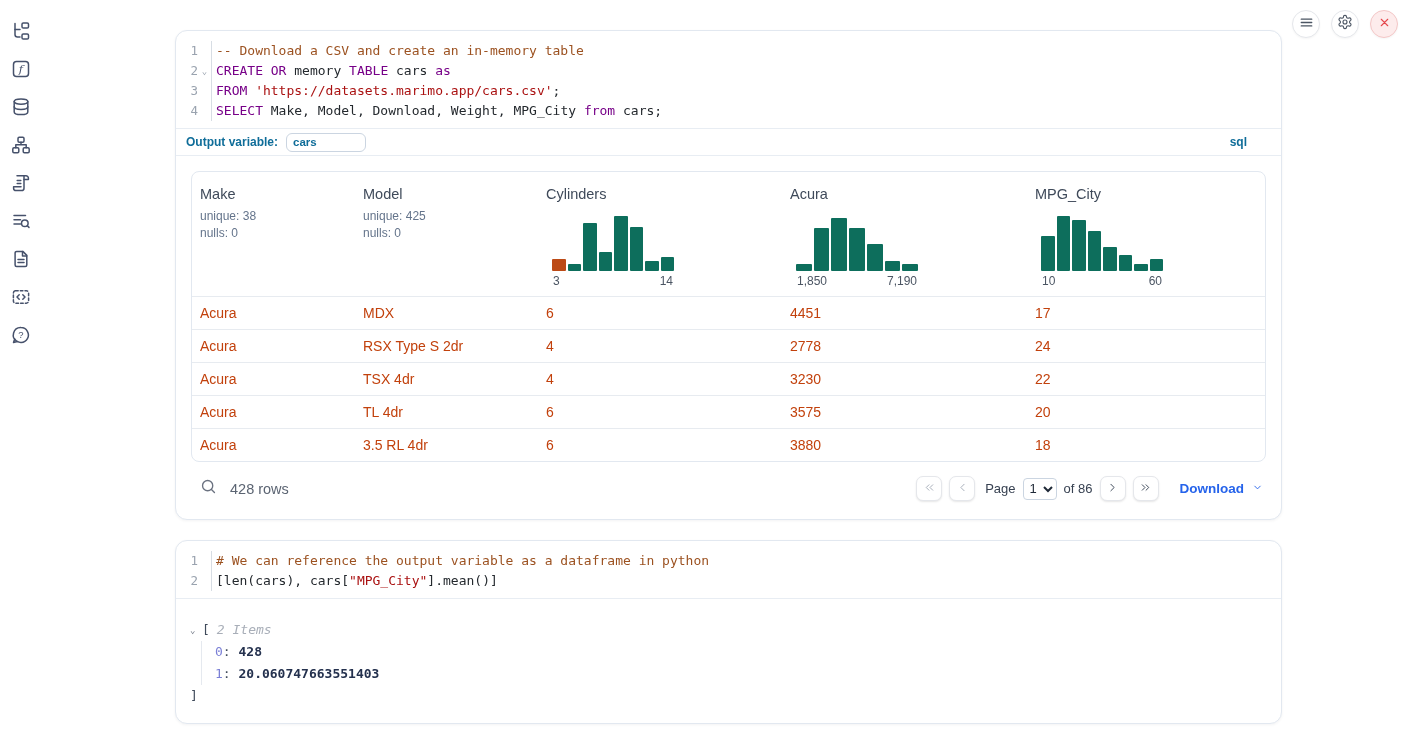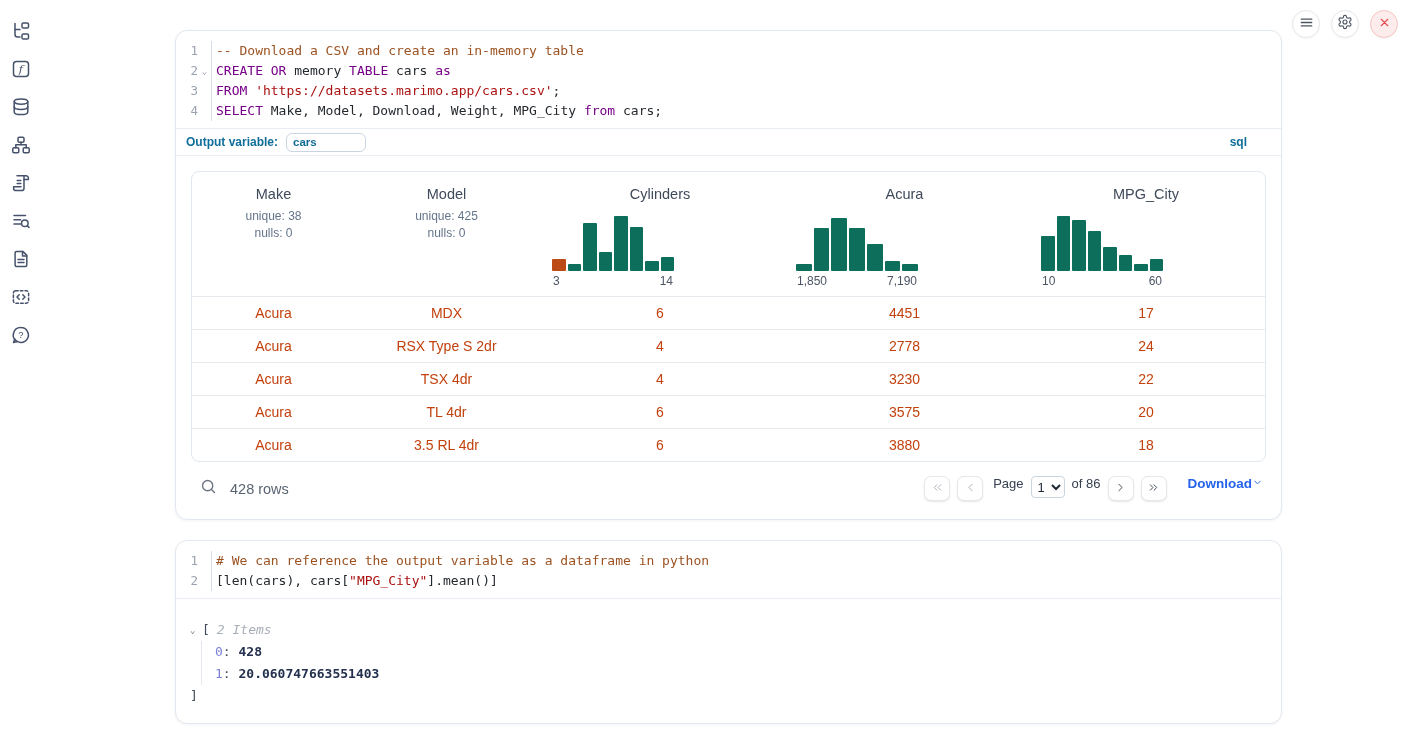--- a/index.html
+++ b/index.html
@@ -37,47 +37,47 @@
   .tok-string{color:var(--string);}
   .tok-plain{color:#24292e;}
   
   .outvar-row{display:flex;align-items:center;border-top:1px solid var(--border-light);border-bottom:1px solid var(--border-light);
     padding:4px 10px;height:28px;}
   .outvar-label{font-size:12px;font-weight:bold;color:var(--accent-blue);margin-right:8px;}
   .outvar-input{width:80px;height:19px;border:1px solid #cbd5e1;border-radius:6px;padding:0 6px;
     font-size:11.5px;font-weight:bold;color:var(--accent-blue);font-family:"Liberation Sans",sans-serif;outline:none;}
   .lang-badge{margin-left:auto;font-size:12px;font-weight:bold;color:var(--accent-blue);padding-right:24px;}
   
-  .table-wrap{margin:15px 15px 0;border:1px solid var(--border);border-radius:8px;overflow:hidden;text-align:center;}
+  .table-wrap{margin:15px 15px 0;border:1px solid var(--border);border-radius:8px;overflow:hidden;}
   .thead{display:grid;grid-template-columns:163px 183px 244px 245px 1fr;}
   .th{padding:14px 8px 8px;display:flex;flex-direction:column;height:124px;cursor:pointer;}
   .col-name{font-size:14.5px;color:#3f4a5a;}
   .col-stats{margin-top:6px;font-size:12px;color:#64748b;line-height:17px;}
   .hist{margin-top:auto;width:122px;margin-left:6px;}
   .hist-bars{display:flex;align-items:flex-end;gap:2px;height:55px;}
   .bar{flex:1;background:var(--histogram-green);border-radius:1px;}
   .bar-orange{background:var(--histogram-orange);}
   .hist-labels{display:flex;justify-content:space-between;font-size:12px;color:#4b5563;margin-top:3px;padding:0 1px;}
   .tr{display:grid;grid-template-columns:163px 183px 244px 245px 1fr;border-top:1px solid #e7ebf0;height:33px;align-items:center;}
   .td{padding:0 8px;font-size:14px;color:#c2410c;white-space:nowrap;overflow:hidden;}
   
   .table-footer{display:flex;align-items:center;padding:14px 18px 18px 24px;}
   .search-btn{display:flex;align-items:center;cursor:pointer;}
   .search-btn svg{stroke:#6b7280;fill:none;stroke-width:1.6;stroke-linecap:round;}
   .rowcount{margin-left:13px;font-size:14.5px;color:#5b6472;}
-  .pager{margin-left:auto;display:flex;align-items:flex-start;gap:7px;}
+  .pager{margin-left:auto;display:flex;align-items:center;gap:7px;}
   .pg-btn{width:26px;height:25px;border:1px solid #e5e7eb;border-radius:7px;background:#fff;
     display:flex;align-items:center;justify-content:center;box-shadow:0 1px 2px rgba(0,0,0,.1);cursor:pointer;font-size:12px;}
   .pg-btn svg{fill:none;stroke-width:1.8;stroke-linecap:round;stroke-linejoin:round;}
   .pg-muted svg{stroke:#a7aeb9;}
   .pg-dark svg{stroke:#3f4a5a;}
   .page-label,.of-label{font-size:13px;color:#374151;}
   .page-label{margin-left:3px;}
   .page-select{height:22px;border:1px solid #cbd5e1;border-radius:4px;font-size:13px;color:#1f2937;background:#fff;padding:0 2px;cursor:pointer;}
-  .download{display:flex;align-items:center;gap:0;margin-left:14px;color:var(--link-blue);font-size:13.5px;font-weight:600;cursor:pointer;}
+  .download{display:flex;align-items:center;gap:8px;margin-left:14px;color:var(--link-blue);font-size:13.5px;font-weight:600;cursor:pointer;}
   .download svg{stroke:var(--link-blue);fill:none;stroke-width:2;stroke-linecap:round;stroke-linejoin:round;}
   
   .code-divider{border-bottom:1px solid var(--border-light);}
   .tree{padding:20px 0 16px 14px;font-family:"DejaVu Sans Mono",monospace;font-size:13px;line-height:22px;color:#3f4a5a;}
   .tree-head{display:flex;align-items:center;}
   .tree-toggle{color:#6b7280;font-size:9px;width:12px;cursor:pointer;}
   .tree-bracket{color:#3f4a5a;}
   .tree-count{font-style:italic;color:#a8aeb8;margin-left:7px;}
   .tree-children{margin-left:11px;border-left:1px solid #e5e9ef;padding-left:13px;}
   .tree-key{color:#7a7fd6;}

